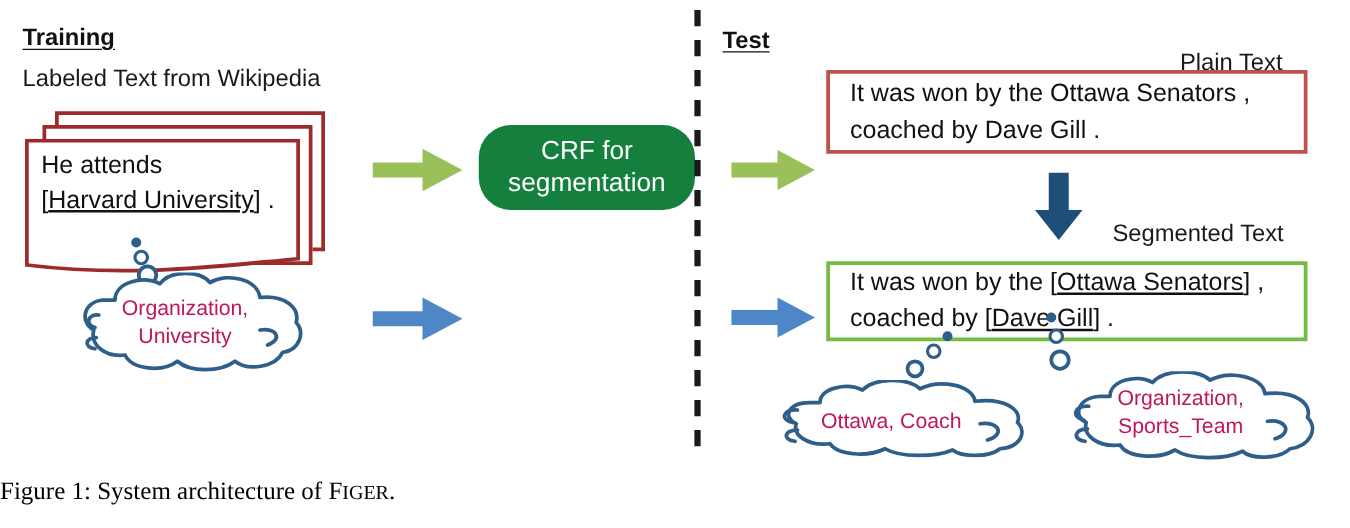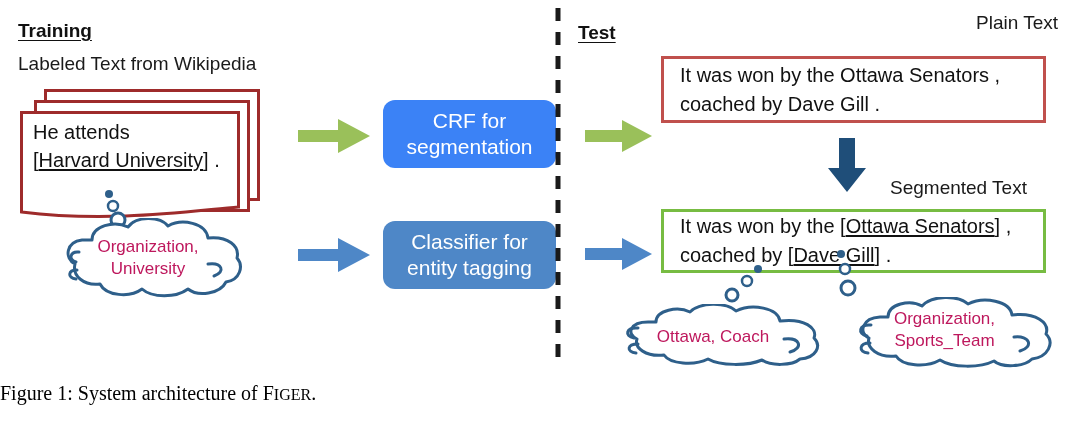--- a/index.html
+++ b/index.html
@@ -43,21 +43,21 @@
   
   .procbox{
     box-sizing:border-box;
     border-radius:12px;
     display:flex;align-items:center;justify-content:center;
     text-align:center;
     color:#ffffff;
     font-size:21px;
     line-height:1.25;
   }
-  .procbox.green{background:#3b82f6;}
+  .procbox.green{background:#15803d;border-radius:26px;}
   .procbox.blue{background:#4e87c7;}
 
   
   .textbox{
     box-sizing:border-box;
     background:#ffffff;
     display:flex;align-items:center;
   }
   .textbox.red{border:3px solid #c0504d;}
   .textbox.green{border:3px solid #77bc42;}
@@ -142,36 +142,30 @@
     </svg>
   </div>
 
   <div class="abs procbox green" style="left:383px;top:100px;width:173px;height:68px;">
     <div>
       <div>CRF for</div>
       <div>segmentation</div>
     </div>
   </div>
 
-  <div class="abs procbox blue" style="left:383px;top:221px;width:173px;height:68px;">
-    <div>
-      <div>Classifier for</div>
-      <div>entity tagging</div>
-    </div>
-  </div>
 
   <div class="abs" style="left:553px;top:8px;width:10px;height:360px;">
     <svg width="10" height="360" viewBox="0 0 10 360">
       <line x1="5" y1="0" x2="5" y2="360" stroke="#1a1a1a" stroke-width="5" stroke-dasharray="13 11"></line>
     </svg>
   </div>
 
   <div class="abs section-title" style="left:578px;top:22px;text-decoration:underline;">Test</div>
 
-  <div class="abs plain-label" style="left:944px;top:12px;margin-left:32px;">Plain Text</div>
+  <div class="abs plain-label" style="left:944px;top:40px;">Plain Text</div>
 
   <div class="abs" style="left:585px;top:118px;width:70px;height:36px;">
     <svg width="70" height="36" viewBox="0 0 70 36">
       <path d="M0,12 L37,12 L37,2 L67,18 L37,34 L37,24 L0,24 Z" fill="#9ac05a"></path>
     </svg>
   </div>
 
   <div class="abs textbox red" style="left:661px;top:56px;width:385px;height:67px;">
     <div class="inner">
       <div>It was won by the Ottawa Senators ,</div>

